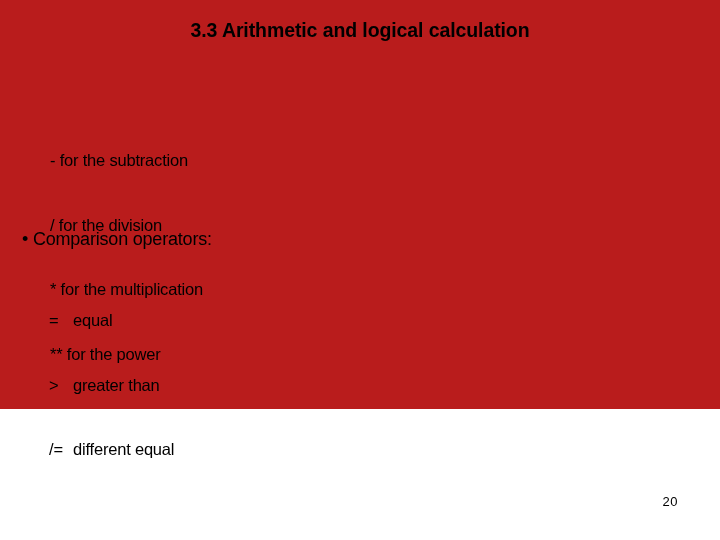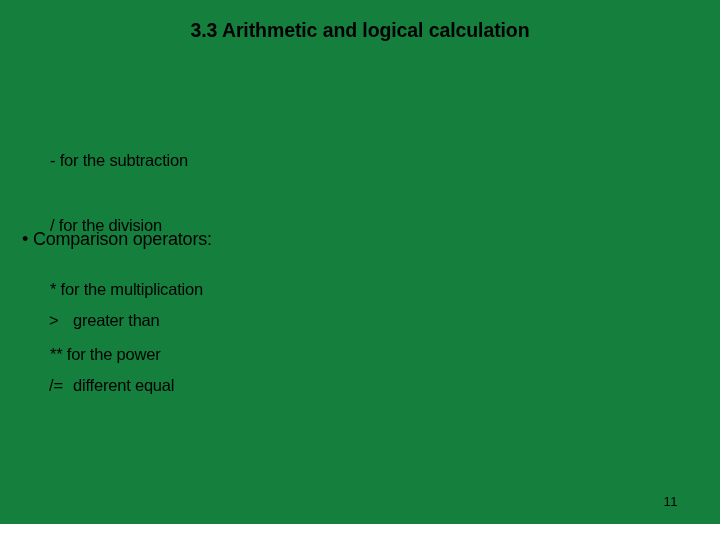--- a/index.html
+++ b/index.html
@@ -15,22 +15,22 @@
     font-family: "Liberation Sans", sans-serif;
     color: #000000;
     -webkit-font-smoothing: none;
   }
 
   .slide {
     position: absolute;
     left: 0;
     top: 0;
     width: 720px;
-    height: 524px;
-    background: #15803d;
+    height: 409px;
+    background: #b91c1c;
   }
 
   
   .slide-title {
     position: absolute;
     left: 0;
     top: 18px;
     width: 720px;
     text-align: center;
     font-size: 19.5px;
@@ -110,28 +110,29 @@
     <span class="row">/ for the division</span>
     <span class="row">* for the multiplication</span>
     <span class="row">** for the power</span>
   </div>
 
   <div class="section-head head-compare">
     <span class="bullet">• </span><span>Comparison operators:</span>
   </div>
 
   <div class="sub-list list-compare">
+    <span class="row"><span class="sym">=</span><span>equal</span></span>
     <span class="row"><span class="sym">&gt;</span><span>greater than</span></span>
     <span class="row"><span class="sym">/=</span><span>different equal</span></span>
     
     
   </div>
 
 
   <div class="sub-list list-logical">
     <span class="row"><span class="term-fr">ET</span><span>AND</span></span>
     
     
   </div>
 
-  <div class="page-number">11</div>
+  <div class="page-number">20</div>
 
 </div>
 
 </body></html>

